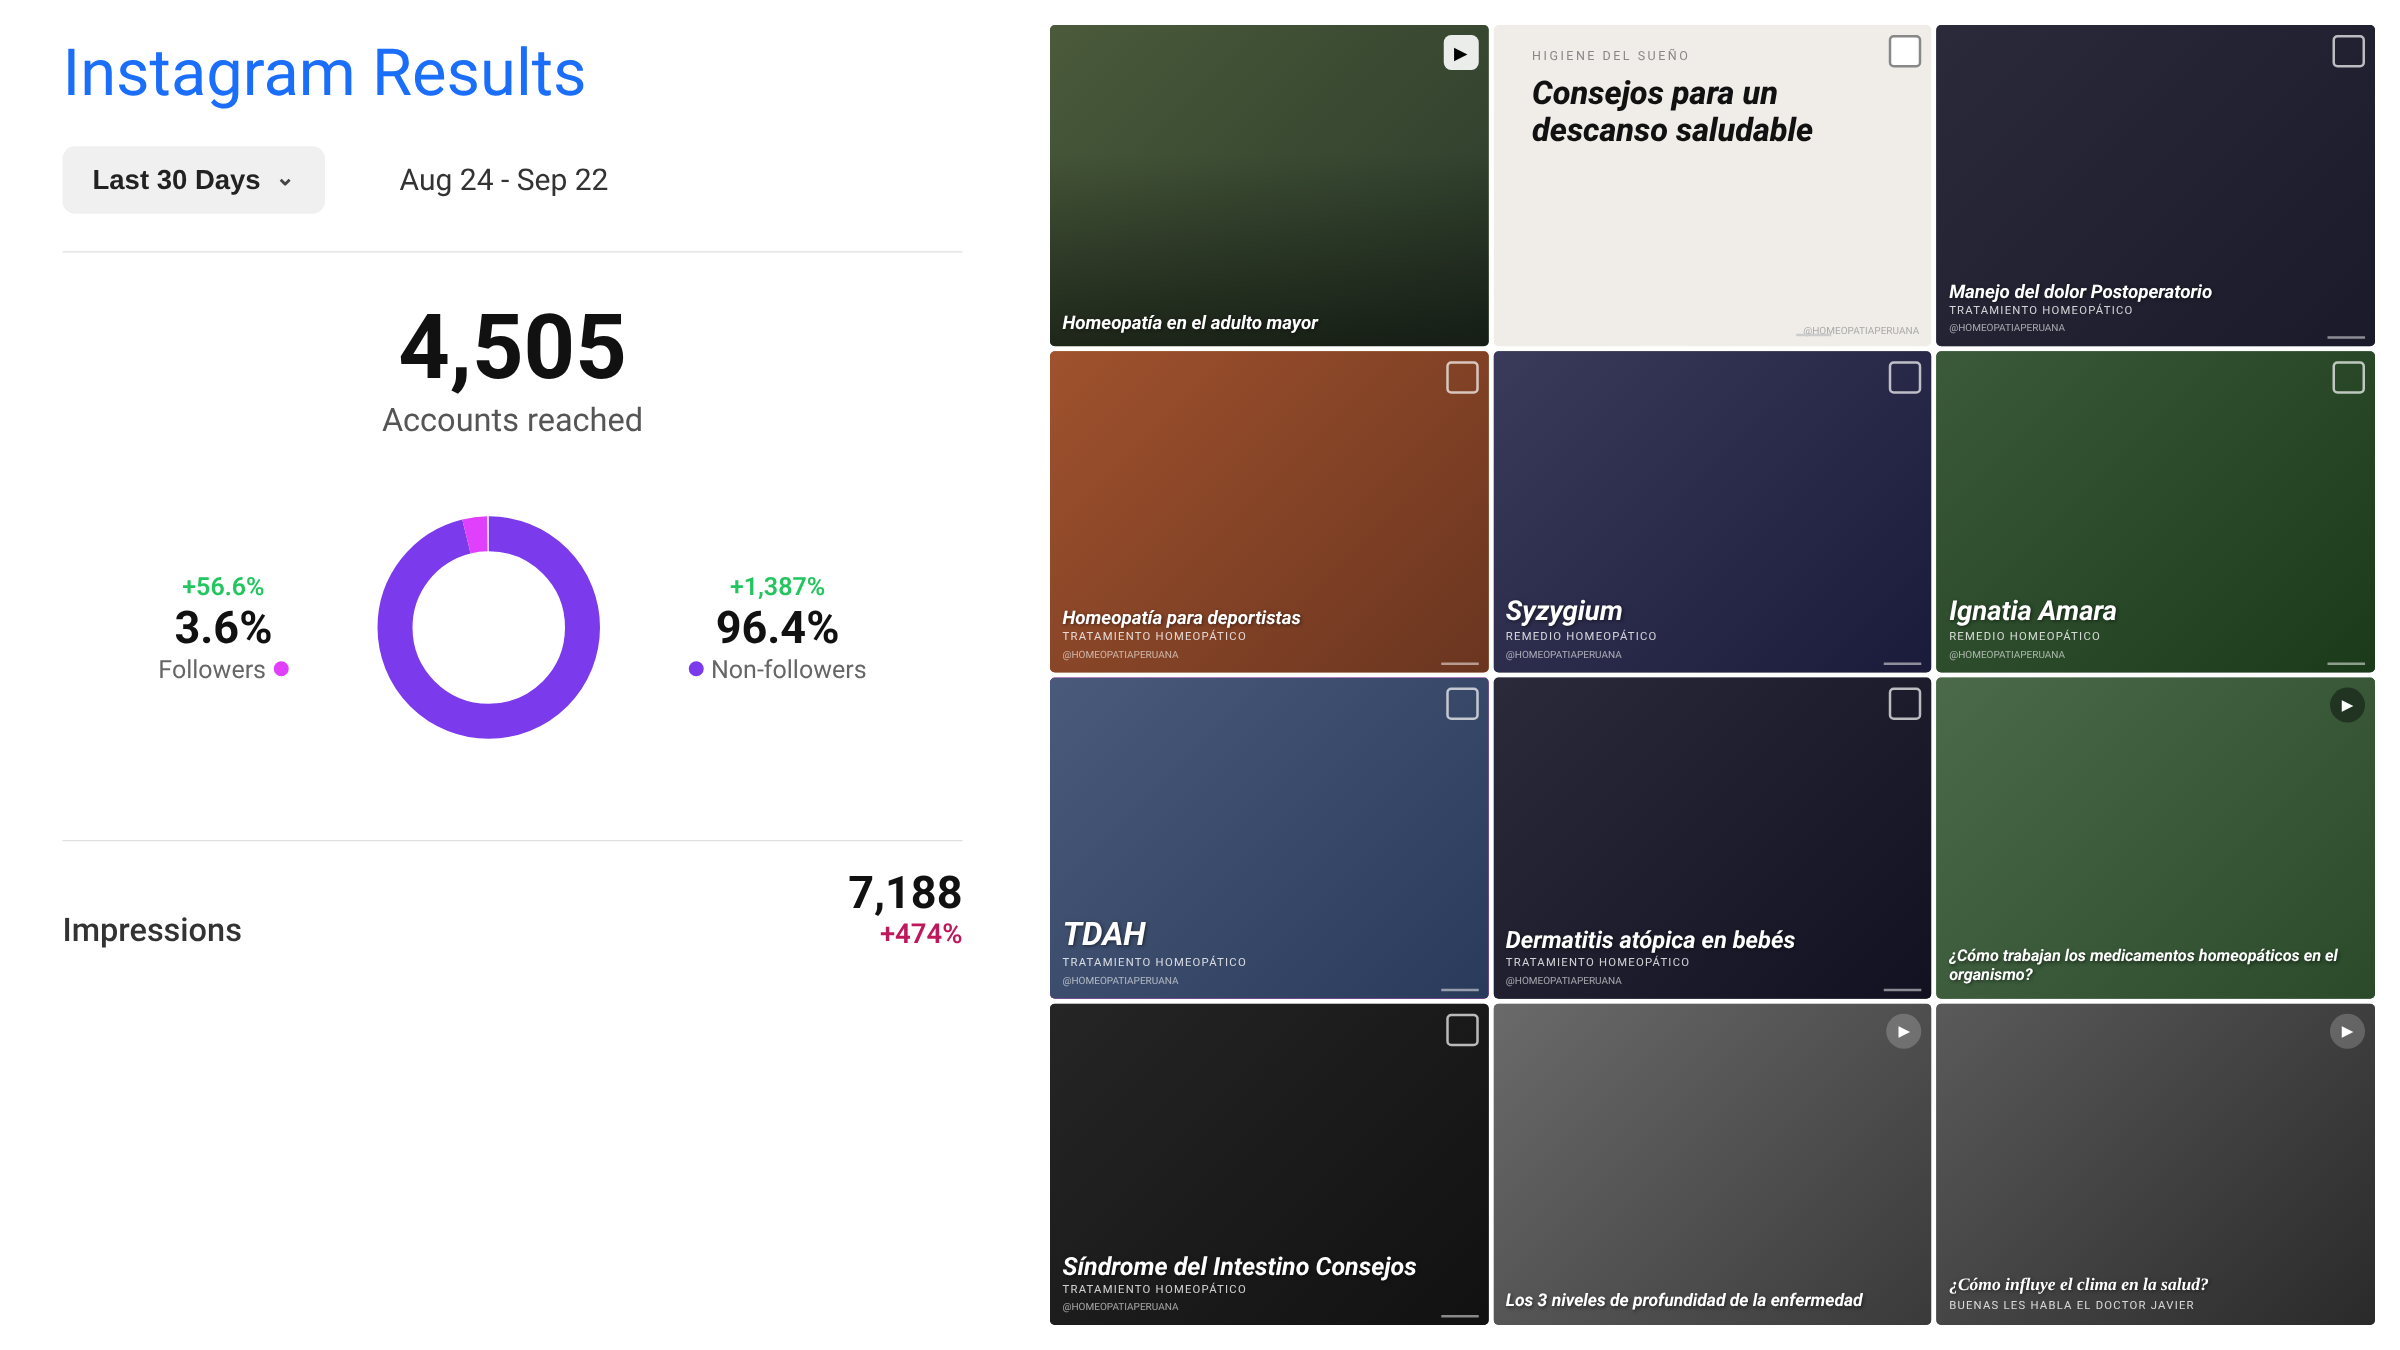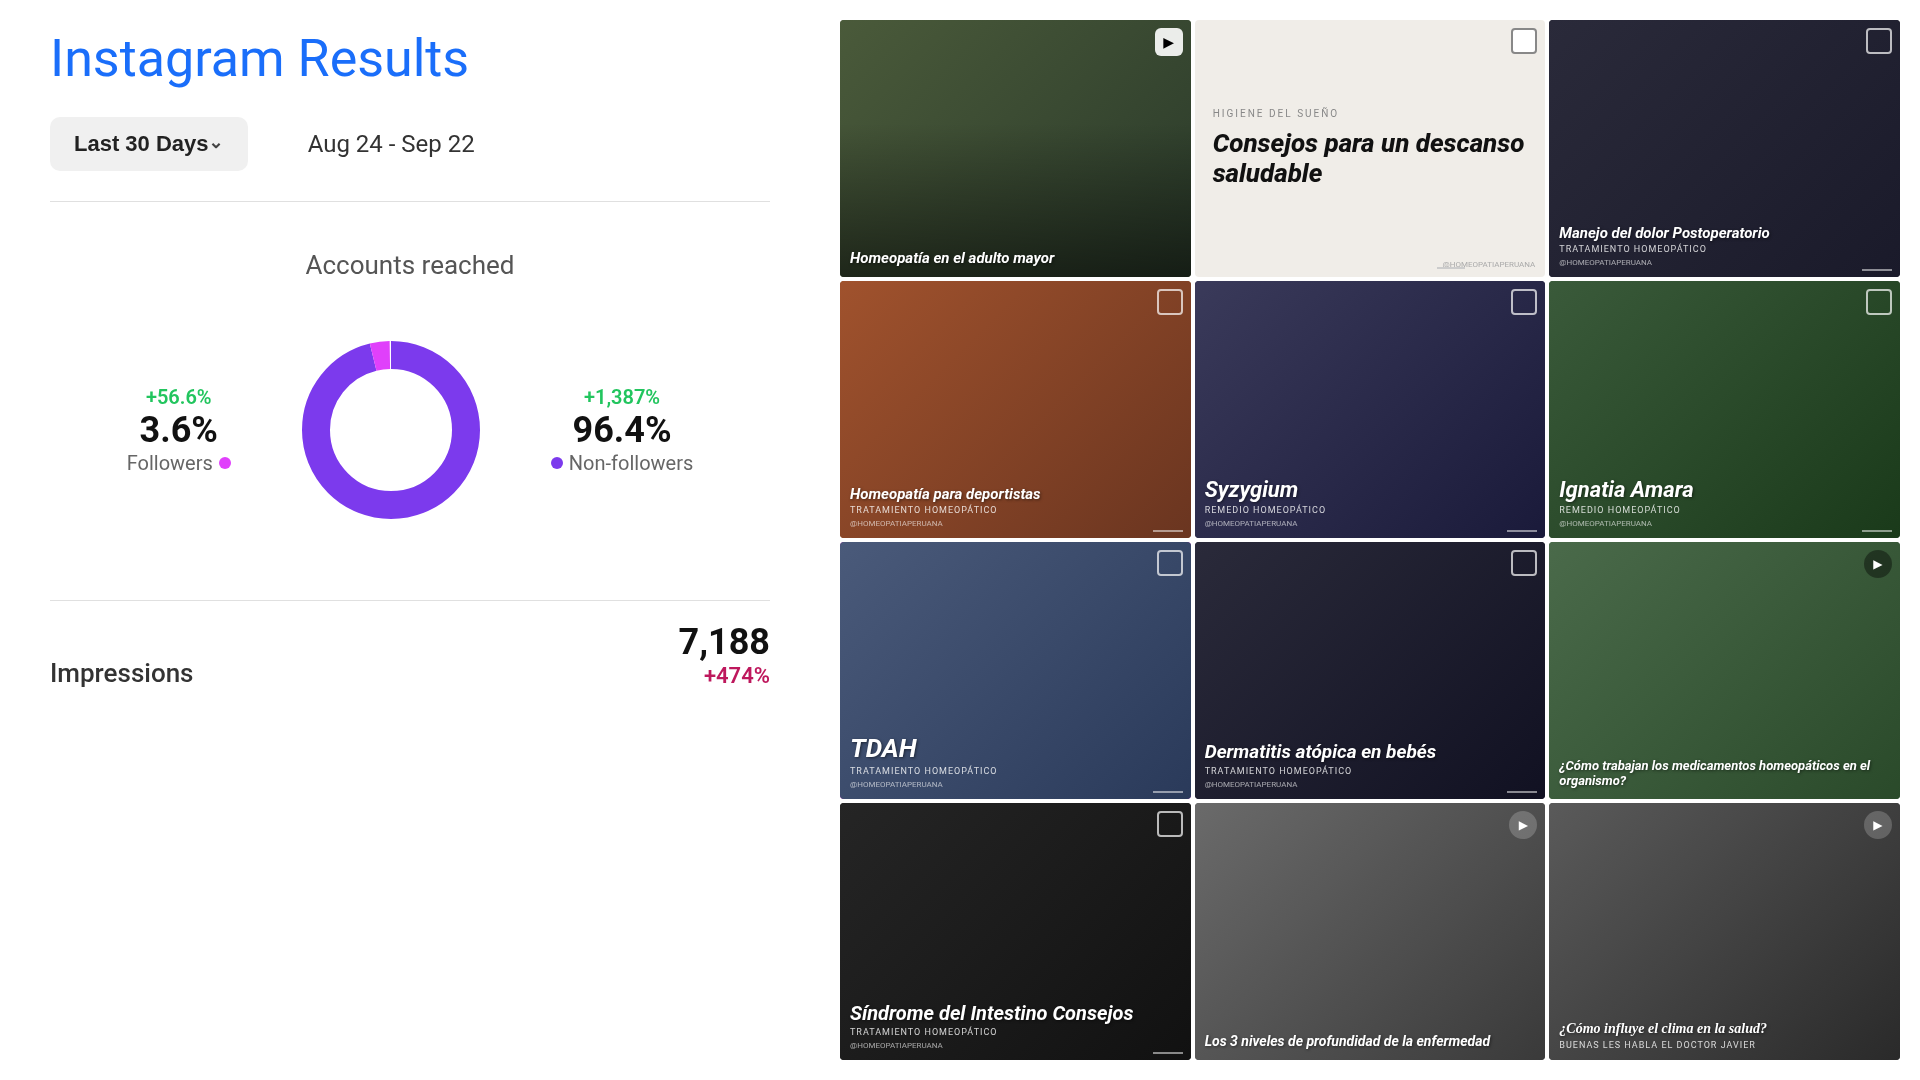--- a/index.html
+++ b/index.html
@@ -30,20 +30,21 @@
     .date-controls {
       display: flex;
       align-items: center;
       gap: 60px;
       margin-bottom: 30px;
     }
 
     .date-range-btn {
       display: flex;
       align-items: flex-start;
+      gap: 12px;
       background: #f0f0f0;
       border: none;
       border-radius: 10px;
       padding: 14px 24px;
       font-size: 22px;
       font-weight: 700;
       color: #222;
       cursor: pointer;
     }
 
@@ -257,20 +258,21 @@
     <button class="date-range-btn">
       <span>Last 30 Days</span>
       <span class="chevron-icon">⌄</span>
     </button>
     <span class="date-label">Aug 24 - Sep 22</span>
   </div>
 
   <div class="divider"></div>
 
   <div class="accounts-reached-section">
+    <div class="big-number">4,505</div>
     <div class="accounts-label">Accounts reached</div>
   </div>
 
   <div class="donut-section">
     <div class="stat-block">
       <div class="stat-change">+56.6%</div>
       <div class="stat-pct">3.6%</div>
       <div class="stat-name">
         <span>Followers</span>
         <span class="dot dot-followers"></span>
@@ -312,21 +314,21 @@
       <div style="position:absolute;top:0;left:0;right:0;bottom:0;background:linear-gradient(to top,rgba(0,0,0,0.5) 0%,transparent 60%);">
       </div>
       <div class="post-icon">▶</div>
       <div class="post-overlay">
         <div class="post-text">Homeopatía en el adulto mayor</div>
       </div>
     </div>
   </div>
 
   <div class="post-item" style="background:#f0ede8;">
-    <div style="width:100%;height:100%;padding:20px 18px;display:flex;flex-direction:column;justify-content:center;position:relative;">
+    <div style="width:100%;height:100%;padding:20px 31px;display:flex;flex-direction:column;justify-content:flex-start;position:relative;">
       <div style="position:absolute;top:8px;right:8px;width:26px;height:26px;border:2px solid #888;border-radius:4px;background:white;"></div>
       <div style="font-size:10px;letter-spacing:2px;text-transform:uppercase;color:#888;margin-bottom:10px;">HIGIENE DEL SUEÑO</div>
       <div style="font-size:26px;font-style:italic;font-weight:800;color:#111;line-height:1.15;">Consejos para un descanso saludable</div>
       <div style="position:absolute;bottom:8px;right:10px;font-size:8px;color:#aaa;">@HOMEOPATIAPERUANA</div>
       <div style="position:absolute;bottom:8px;right:80px;width:28px;height:2px;background:#ccc;"></div>
     </div>
   </div>
 
   <div class="post-item" style="background:#1a1a2e;">
     <div style="width:100%;height:100%;background:linear-gradient(135deg,#2a2a3a 0%,#1a1a2a 100%);position:relative;">

